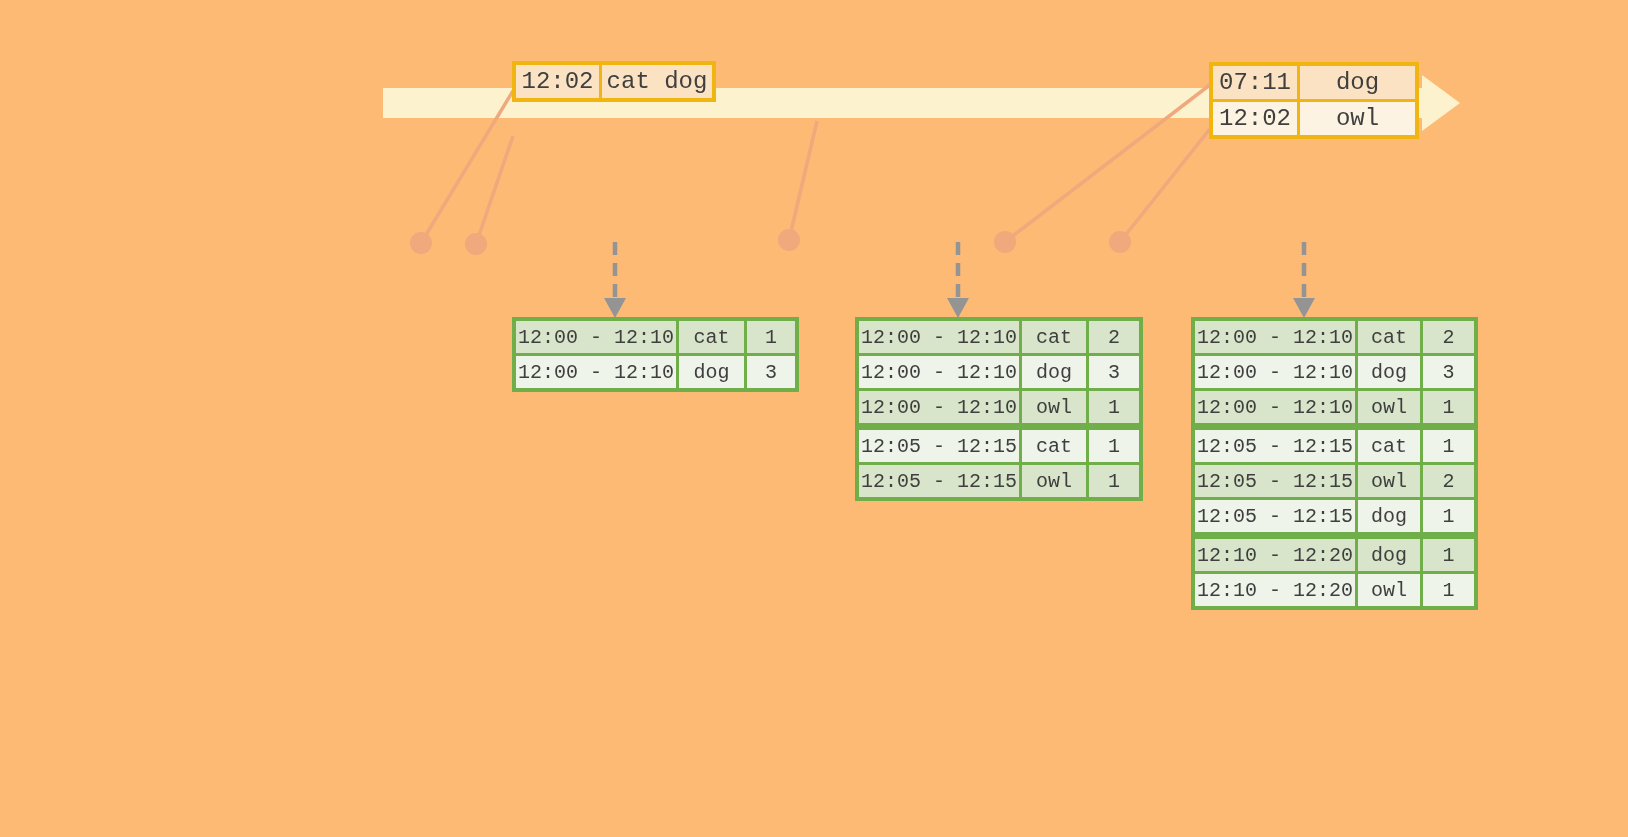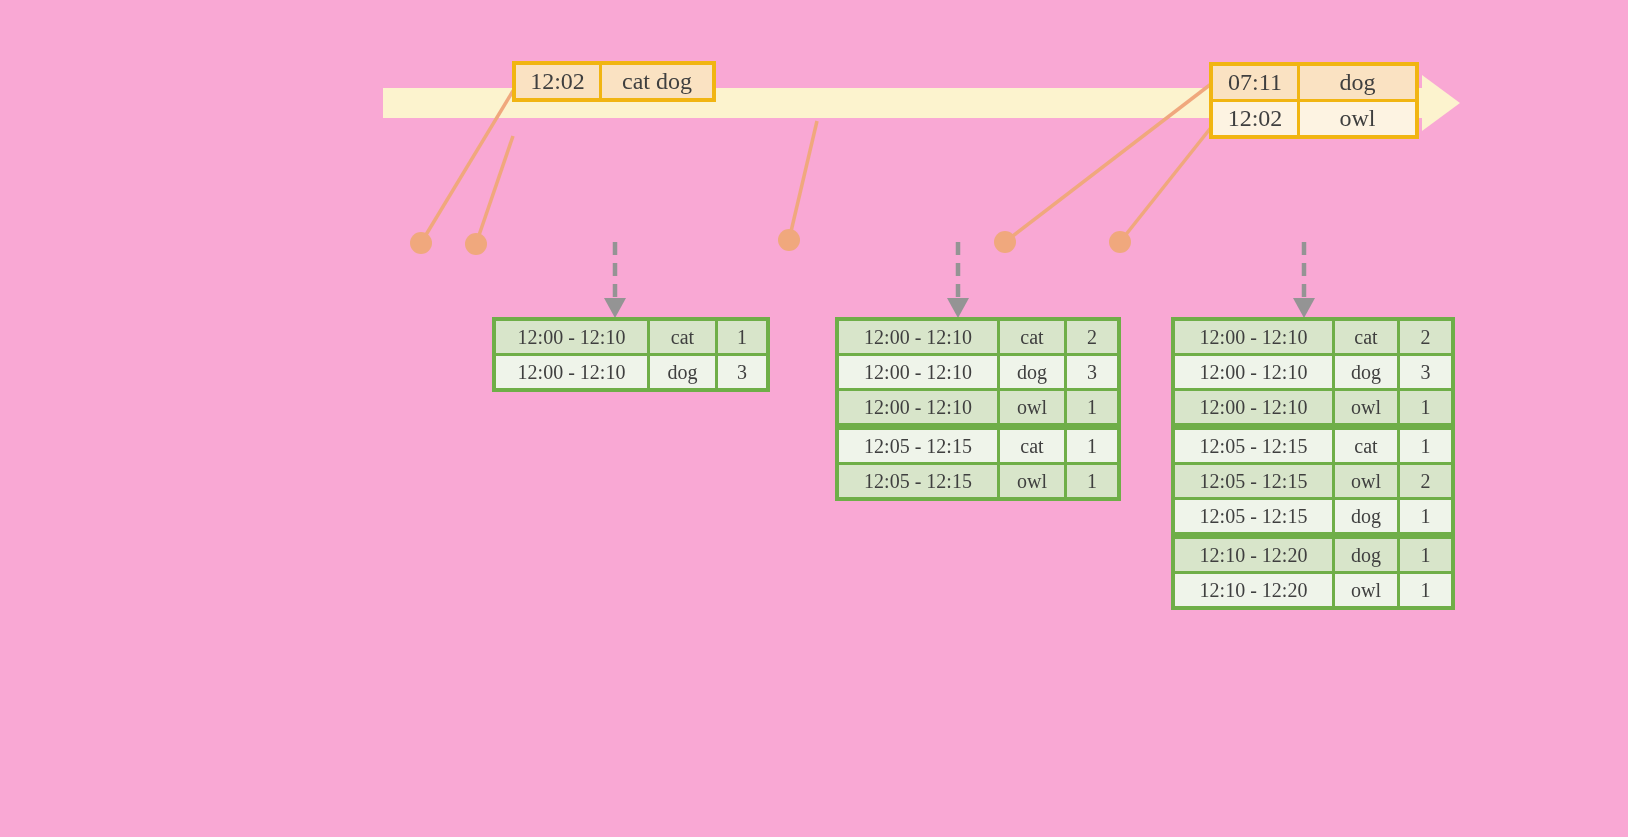--- a/index.html
+++ b/index.html
@@ -1,18 +1,18 @@
 <!DOCTYPE html>
 <html><head>
 <meta charset="utf-8">
 <style>
   html,body{margin:0;padding:0;background:#000;}
   #canvas{
-    position:relative;width:1628px;height:837px;background:#f9a8d4;
-    font-family:Liberation Serif, serif;color:#3F3F3F;overflow:hidden;
+    position:relative;width:1628px;height:837px;background:#fdba74;
+    font-family:Liberation Mono, monospace;color:#3F3F3F;overflow:hidden;
   }
   svg.overlay{position:absolute;left:0;top:0;width:1628px;height:837px;}
 
   
   table.otable{
     position:absolute;border-collapse:collapse;
     border:4px solid #F1B512;font-size:24px;
   }
   table.otable td{
     border:3px solid #F1B512;height:33px;padding:0 4px;
@@ -23,21 +23,21 @@
   #et1 td.t{width:75px}  #et1 td.w{width:102px}
   #et2 td.t{width:76px}  #et2 td.w{width:137px}
   #et3 td.t{width:76px}  #et3 td.w{width:107px}
   #et1{left:512px;top:61px}
   #et2{left:815px;top:82px}
   #et3{left:1209px;top:62px}
 
   
   table.gtable{
     position:absolute;border-collapse:collapse;
-    border:4px solid #6FAE48;font-size:20px;
+    border:4px solid #6FAE48;font-size:20px;margin-left:20px;
   }
   table.gtable td{
     border:3px solid #6FAE48;height:32px;padding:0 2px;
     text-align:center;white-space:nowrap;
   }
   table.gtable tr:nth-child(odd) td{background:#D8E5CA;}
   table.gtable tr:nth-child(even) td{background:#EFF4EA;}
   table.gtable tr.gs td{border-top-width:7px;}
   #g1 td.c1{width:147px} #g1 td.c2{width:61px} #g1 td.c3{width:44px}
   #g2 td.c1{width:154px} #g2 td.c2{width:60px} #g2 td.c3{width:46px}

